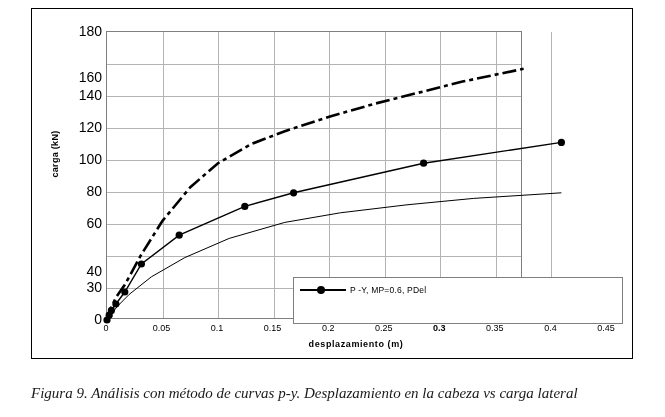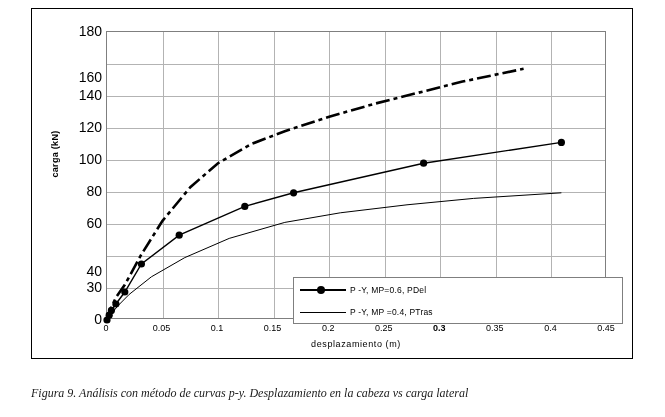--- a/index.html
+++ b/index.html
@@ -27,21 +27,21 @@
     width: 602px;
     height: 351px;
     border: 1px solid #000000;
     background: #ffffff;
     box-sizing: border-box;
   }
   #plot-area {
     position: absolute;
     left: 74px;
     top: 22px;
-    width: 500px;
+    width: 416px;
     height: 288px;
     border: 1px solid #7f7f7f;
     box-sizing: border-box;
     background: #ffffff;
   }
   .grid-line-h, .grid-line-v {
     position: absolute;
     background: #b3b3b3;
   }
   .grid-line-h { left: 0; width: 100%; height: 1px; }
@@ -89,21 +89,21 @@
     transform: rotate(-90deg);
     letter-spacing: 0.3px;
   }
   #x-axis-title {
     position: absolute;
     left: 74px;
     top: 330px;
     width: 500px;
     text-align: center;
     font-size: 9px;
-    font-weight: normal;
+    font-weight: bold;
     color: #000000;
     letter-spacing: 0.6px;
   }
   #legend-box {
     position: absolute;
     left: 186px;
     top: 245px;
     width: 330px;
     height: 47px;
     border: 1px solid #7f7f7f;
@@ -165,21 +165,21 @@
       #000 0px, #000 9px, transparent 9px, transparent 12px,
       #000 12px, #000 15px, transparent 15px, transparent 18px);
   }
   #caption {
     position: absolute;
     left: 31px;
     top: 386px;
     width: 602px;
     font-family: "Liberation Serif", serif;
     font-style: italic;
-    font-size: 12px;
+    font-size: 15px;
     color: #1a1a1a;
     text-align: left;
     line-height: 14px;
   }
   svg.series-svg {
     position: absolute;
     left: 0; top: 0;
     width: 500px;
     height: 288px;
     overflow: visible;
@@ -252,28 +252,20 @@
       <div id="legend-box">
         <div class="legend-row" style="top:1px;">
           <div class="legend-entry" style="left:6px;">
             <span class="legend-sample">
               <span class="ls-line"></span>
                 <span class="ls-dot"></span>
             </span>
             <span class="legend-text">P -Y,  MP=0.6,  PDel</span>
           </div>
         </div>
-        <div class="legend-row" style="top:23px;">
-          <div class="legend-entry" style="left:6px;">
-            <span class="legend-sample">
-              <span class="ls-line-thin"></span>
-            </span>
-            <span class="legend-text">P -Y,  MP =0.4,  PTras</span>
-          </div>
-        </div>
       </div>
     </div>
 
     <div id="x-axis-labels">
       <div class="xtick-label" style="left:-20px;">0</div>
       <div class="xtick-label" style="left:35.5px;">0.05</div>
       <div class="xtick-label" style="left:91px;">0.1</div>
       <div class="xtick-label" style="left:146.6px;">0.15</div>
       <div class="xtick-label" style="left:202.2px;">0.2</div>
       <div class="xtick-label" style="left:257.7px;">0.25</div>

